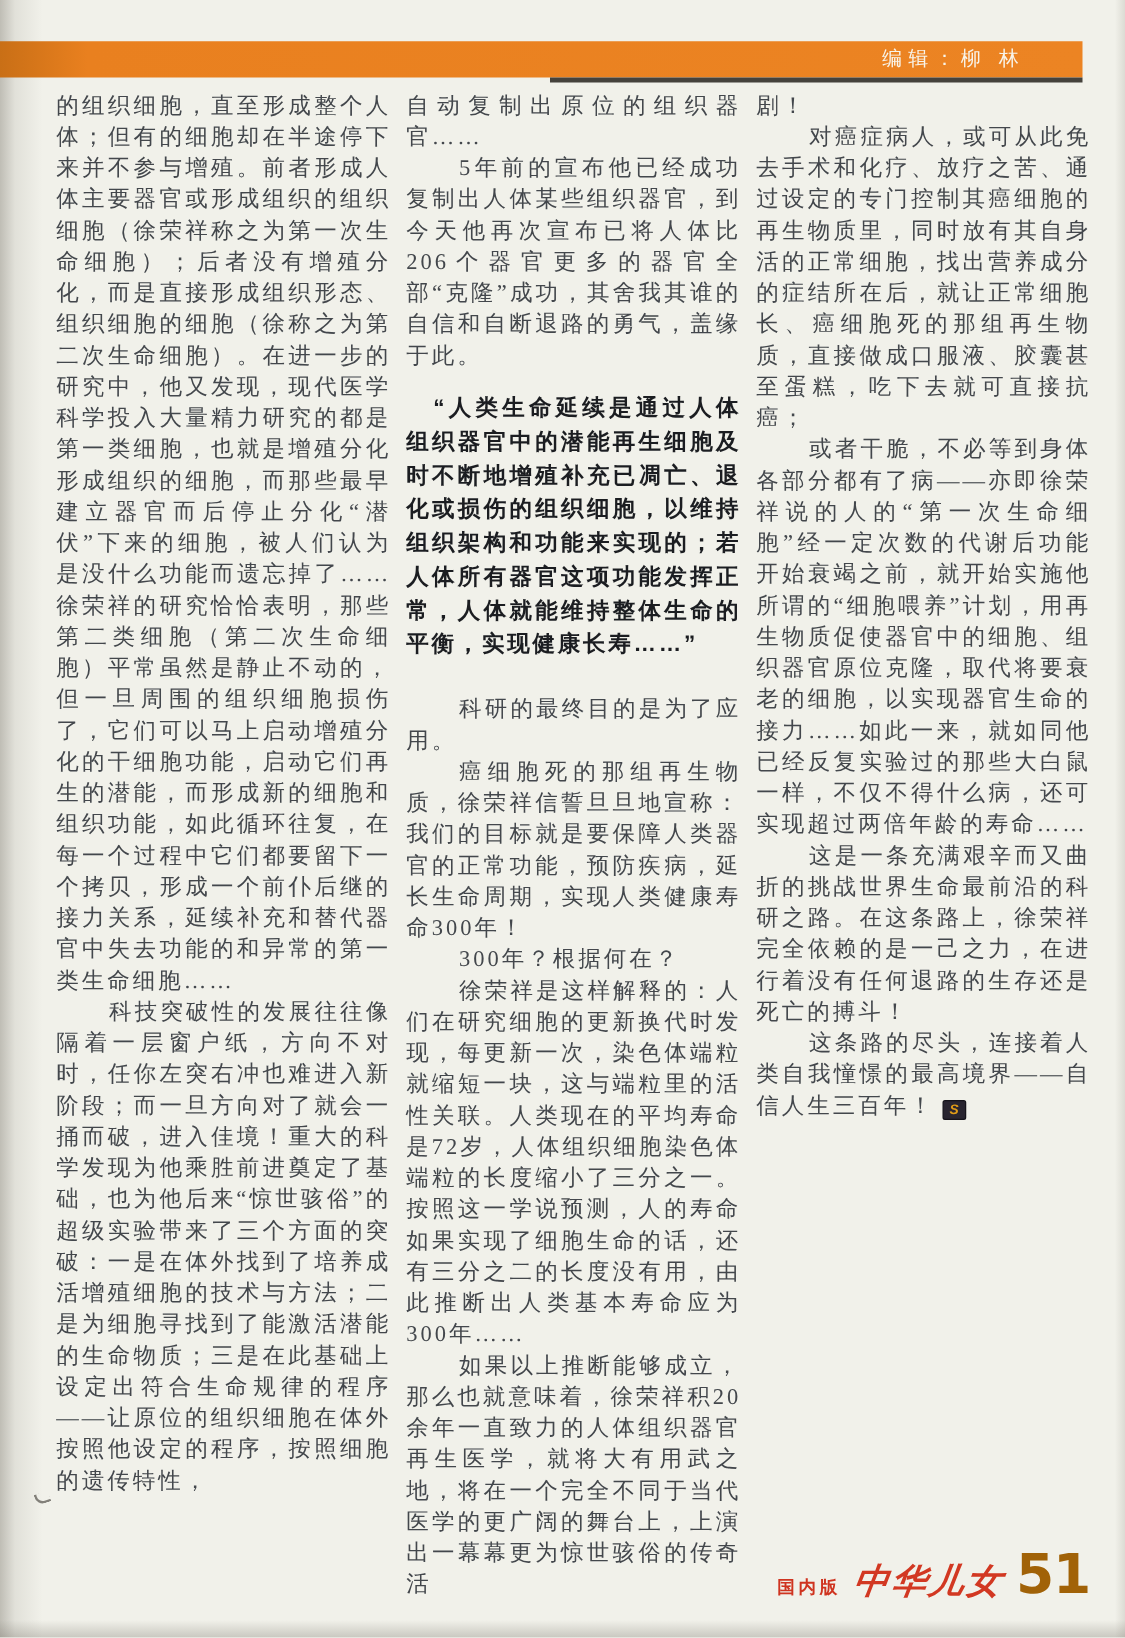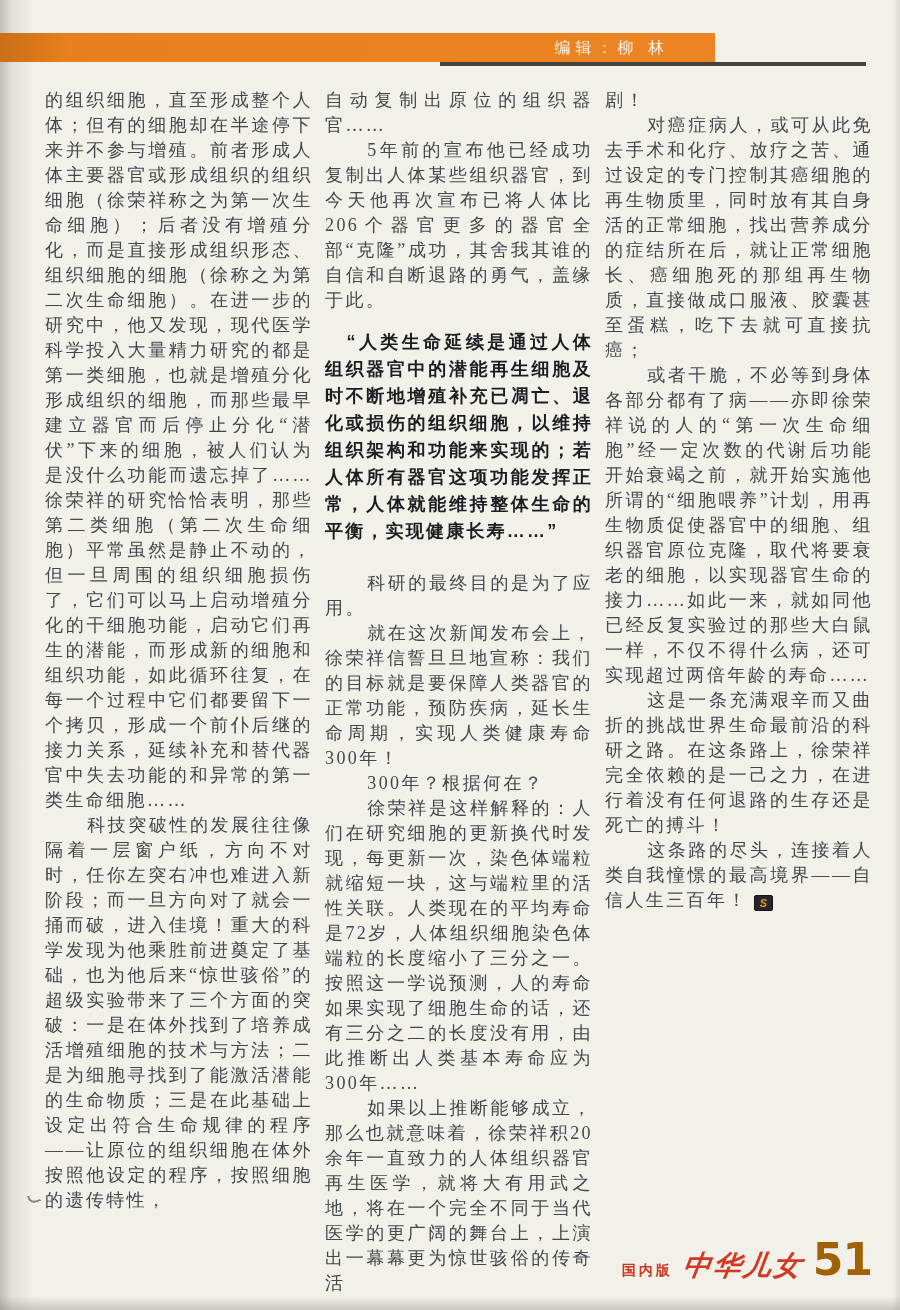--- a/index.html
+++ b/index.html
@@ -23,35 +23,35 @@
     background:linear-gradient(to top, rgba(110,105,95,.30), rgba(110,105,95,0));
     pointer-events:none;
   }
   .right-shadow{
     position:absolute;right:0;top:0;width:8px;height:1310px;
     background:linear-gradient(to left, rgba(110,105,95,.16), rgba(110,105,95,0));
     pointer-events:none;
   }
   
   .header-bar{
-    position:absolute;left:0;top:33px;width:715px;height:29px;
+    position:absolute;left:0;top:33px;width:866px;height:29px;
     background:linear-gradient(to right,#c96f16 0,#e9801f 70px,#ec8423 100%);
   }
   .header-underline{
     position:absolute;left:440px;top:62px;width:426px;height:4px;
     background:#45423c;
   }
   .editor-label{
     position:absolute;right:46px;top:0;height:29px;line-height:29px;
     color:#f8f4ea;font-family:"Liberation Sans",sans-serif;
     font-size:16px;letter-spacing:5px;font-weight:400;
   }
   
   .content{
-    position:absolute;left:45px;top:88px;width:828px;
+    position:absolute;left:45px;top:72px;width:828px;
     display:flex;gap:12px;
   }
   .col{width:268px;}
   .para{
     margin:0;color:#43474c;
     font-size:18px;line-height:25px;letter-spacing:2.4px;
     text-align:justify;text-justify:inter-character;
   }
   .para.indent{text-indent:2.35em;}
   .quote{
@@ -111,21 +111,21 @@
     <div class="col">
       <p class="para">的组织细胞，直至形成整个人体；但有的细胞却在半途停下来并不参与增殖。前者形成人体主要器官或形成组织的组织细胞（徐荣祥称之为第一次生命细胞）；后者没有增殖分化，而是直接形成组织形态、组织细胞的细胞（徐称之为第二次生命细胞）。在进一步的研究中，他又发现，现代医学科学投入大量精力研究的都是第一类细胞，也就是增殖分化形成组织的细胞，而那些最早建立器官而后停止分化“潜伏”下来的细胞，被人们认为是没什么功能而遗忘掉了……徐荣祥的研究恰恰表明，那些第二类细胞（第二次生命细胞）平常虽然是静止不动的，但一旦周围的组织细胞损伤了，它们可以马上启动增殖分化的干细胞功能，启动它们再生的潜能，而形成新的细胞和组织功能，如此循环往复，在每一个过程中它们都要留下一个拷贝，形成一个前仆后继的接力关系，延续补充和替代器官中失去功能的和异常的第一类生命细胞……</p>
       <p class="para indent">科技突破性的发展往往像隔着一层窗户纸，方向不对时，任你左突右冲也难进入新阶段；而一旦方向对了就会一捅而破，进入佳境！重大的科学发现为他乘胜前进奠定了基础，也为他后来“惊世骇俗”的超级实验带来了三个方面的突破：一是在体外找到了培养成活增殖细胞的技术与方法；二是为细胞寻找到了能激活潜能的生命物质；三是在此基础上设定出符合生命规律的程序——让原位的组织细胞在体外按照他设定的程序，按照细胞的遗传特性，</p>
     </div>
 
     <div class="col">
       <p class="para">自动复制出原位的组织器官……</p>
       <p class="para indent">5年前的宣布他已经成功复制出人体某些组织器官，到今天他再次宣布已将人体比206个器官更多的器官全部“克隆”成功，其舍我其谁的自信和自断退路的勇气，盖缘于此。</p>
       <div class="quote">“人类生命延续是通过人体组织器官中的潜能再生细胞及时不断地增殖补充已凋亡、退化或损伤的组织细胞，以维持组织架构和功能来实现的；若人体所有器官这项功能发挥正常，人体就能维持整体生命的平衡，实现健康长寿……”</div>
       <p class="para indent">科研的最终目的是为了应用。</p>
-      <p class="para indent">就在这次新闻发布会上，徐荣祥信誓旦旦地宣称：我们的目标就是要保障人类器官的正常功能，预防疾病，延长生命周期，实现人类健康寿命300年！</p>
+      <p class="para indent">癌细胞死的那组再生物质，徐荣祥信誓旦旦地宣称：我们的目标就是要保障人类器官的正常功能，预防疾病，延长生命周期，实现人类健康寿命300年！</p>
       <p class="para indent">300年？根据何在？</p>
       <p class="para indent">徐荣祥是这样解释的：人们在研究细胞的更新换代时发现，每更新一次，染色体端粒就缩短一块，这与端粒里的活性关联。人类现在的平均寿命是72岁，人体组织细胞染色体端粒的长度缩小了三分之一。按照这一学说预测，人的寿命如果实现了细胞生命的话，还有三分之二的长度没有用，由此推断出人类基本寿命应为300年……</p>
       <p class="para indent">如果以上推断能够成立，那么也就意味着，徐荣祥积20余年一直致力的人体组织器官再生医学，就将大有用武之地，将在一个完全不同于当代医学的更广阔的舞台上，上演出一幕幕更为惊世骇俗的传奇活</p>
     </div>
 
     <div class="col">
       <p class="para">剧！</p>
       <p class="para indent">对癌症病人，或可从此免去手术和化疗、放疗之苦、通过设定的专门控制其癌细胞的再生物质里，同时放有其自身活的正常细胞，找出营养成分的症结所在后，就让正常细胞长、癌细胞死的那组再生物质，直接做成口服液、胶囊甚至蛋糕，吃下去就可直接抗癌；</p>
       <p class="para indent">或者干脆，不必等到身体各部分都有了病——亦即徐荣祥说的人的“第一次生命细胞”经一定次数的代谢后功能开始衰竭之前，就开始实施他所谓的“细胞喂养”计划，用再生物质促使器官中的细胞、组织器官原位克隆，取代将要衰老的细胞，以实现器官生命的接力……如此一来，就如同他已经反复实验过的那些大白鼠一样，不仅不得什么病，还可实现超过两倍年龄的寿命……</p>
       <p class="para indent">这是一条充满艰辛而又曲折的挑战世界生命最前沿的科研之路。在这条路上，徐荣祥完全依赖的是一己之力，在进行着没有任何退路的生存还是死亡的搏斗！</p>

